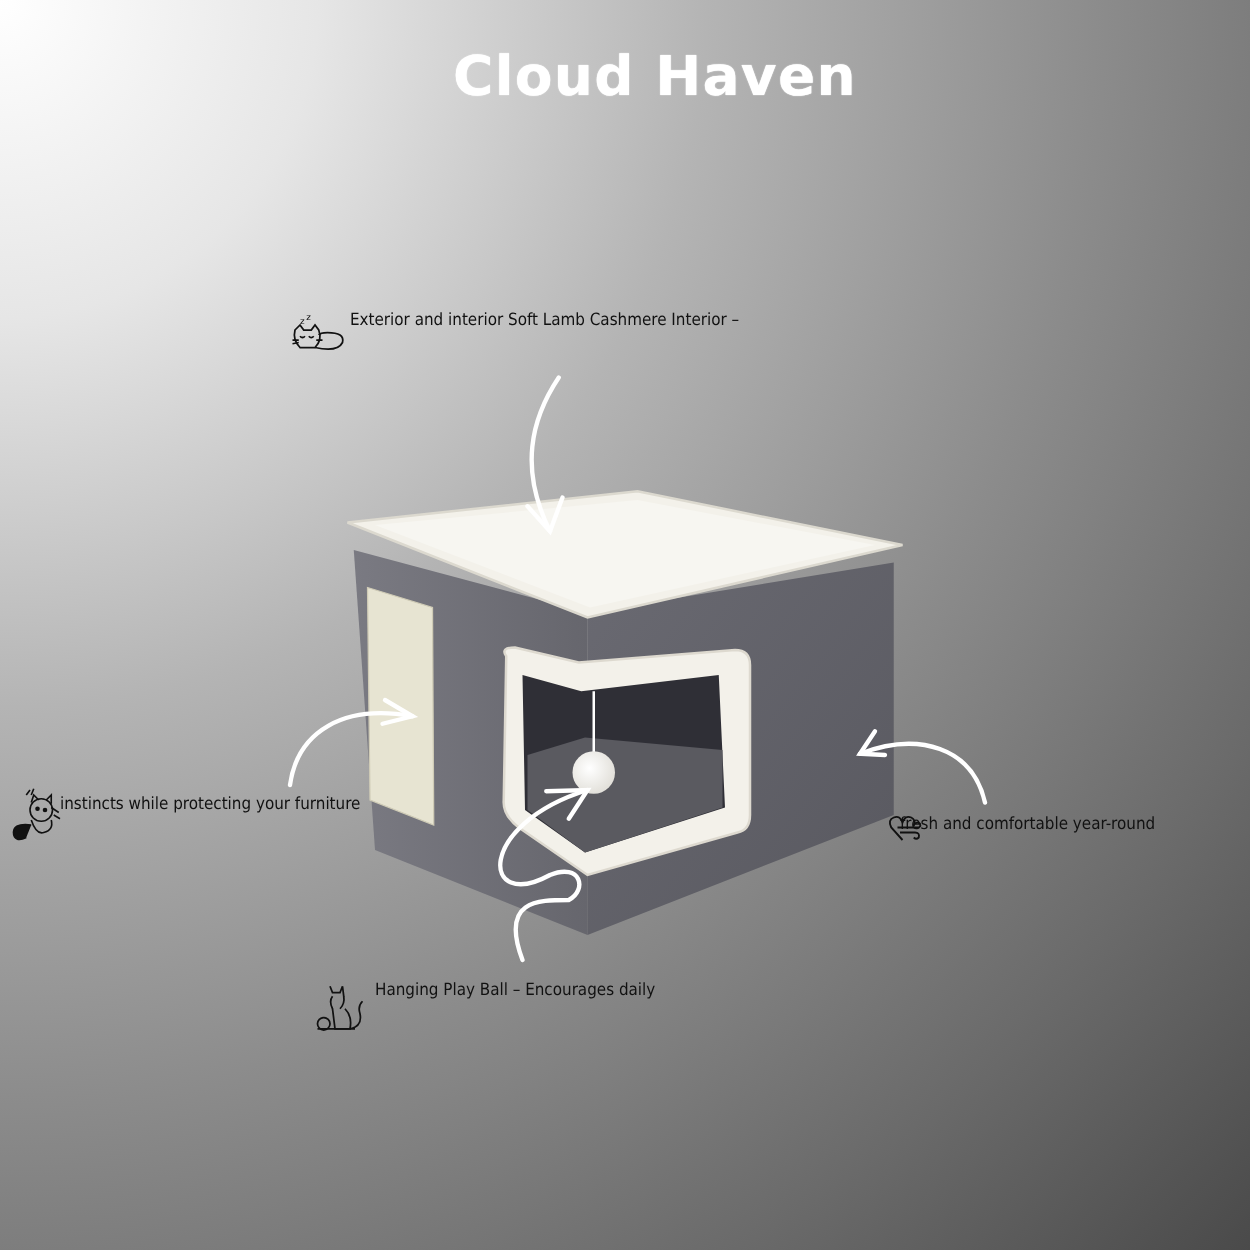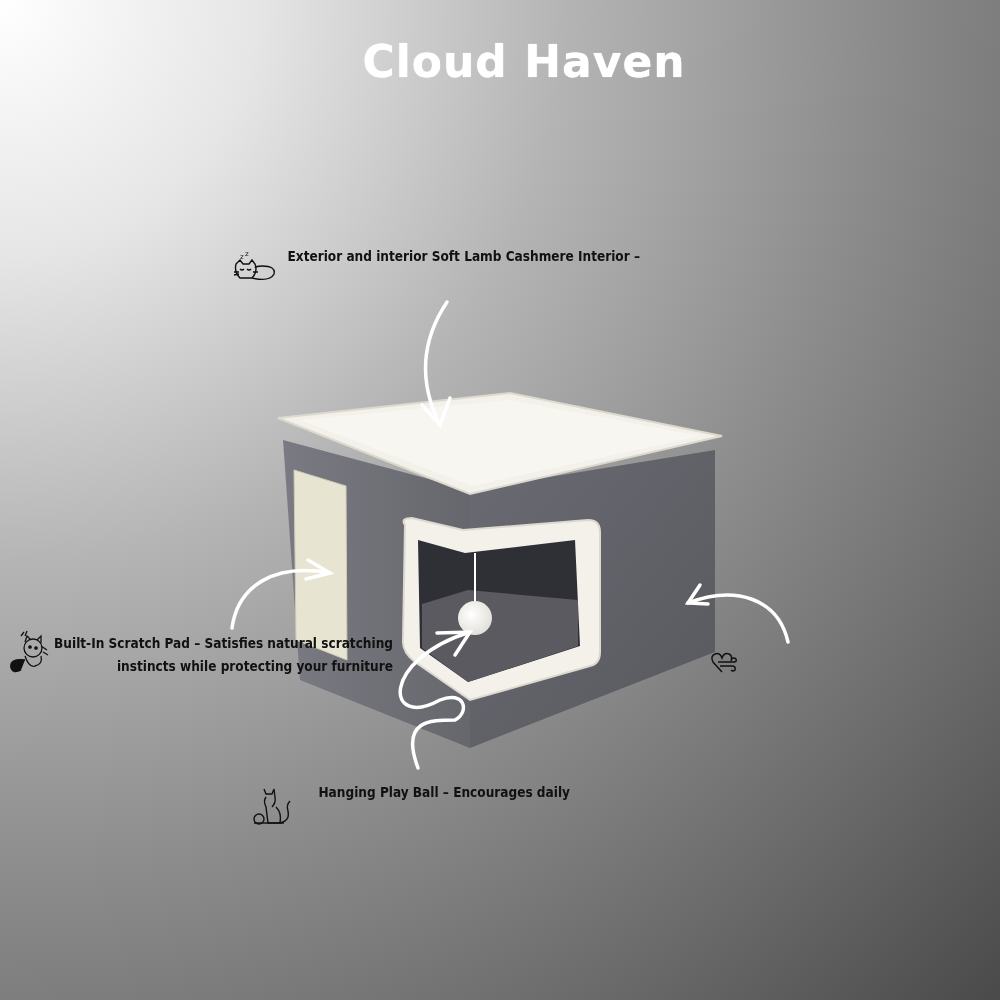--- a/index.html
+++ b/index.html
@@ -10,21 +10,21 @@
   }
   .title {
     position: absolute; left: 0; top: 36px; width: 1000px; text-align: center;
     color: #ffffff; font-family: "DejaVu Sans", sans-serif; font-weight: bold;
     font-size: 44px; letter-spacing: 1px;
     text-shadow: 0 0 1px #fff;
     padding-left: 24px;
   }
   .caption {
     position: absolute; color: #111; font-family: "DejaVu Sans Condensed", "DejaVu Sans", sans-serif;
-    font-weight: bold; font-size: 13.5px; line-height: 23px; text-align: right; white-space: nowrap;
+    font-weight: normal; font-size: 13.5px; line-height: 23px; text-align: left; white-space: nowrap;
   }
   .icon { position: absolute; }
   svg.overlay { position: absolute; left: 0; top: 0; }
 </style>
 </head>
 <body>
 
 <div class="title">Cloud Haven</div>
 
 <svg class="overlay" width="1000" height="1000" viewBox="0 0 1000 1000">
@@ -96,32 +96,32 @@
     <circle cx="30" cy="18" r="9"></circle>
     <path d="M22,12 L24,6 L28,10 M34,10 L38,6 L38,13"></path>
     <path d="M22,26 Q26,38 32,36 Q40,34 38,26"></path>
     <path d="M22,30 Q6,28 8,38 Q10,44 18,40" fill="#111"></path>
     <path d="M38,16 L44,20 M40,22 L45,25"></path>
     <circle cx="27" cy="17" r="1.2" fill="#111"></circle>
     <circle cx="33" cy="18" r="1.2" fill="#111"></circle>
   </svg>
 </div>
 <div class="caption" style="left:48px;top:632px;width:345px;">
-  <div>Built-In Scratch Pad – Satisfies natural scratching</div>
   <div>instincts while protecting your furniture</div>
 </div>
 
 <div class="icon" style="left:710px;top:650px;">
   <svg width="28" height="26" viewBox="0 0 28 26" fill="none" stroke="#111" stroke-width="1.5">
     <path d="M12,22 L3,12 Q0,6 5,4 Q10,2 12,8 Q14,2 19,4 Q23,6 21,11"></path>
     <path d="M8,12 L24,12 Q27,12 26,9 Q24,7 22,9"></path>
     <path d="M10,16 L22,16 Q26,16 25,20 Q23,22 21,20"></path>
   </svg>
 </div>
 <div class="caption" style="left:720px;top:648px;width:280px;">
+  <div>fresh and comfortable year-round</div>
 </div>
 
 <div class="icon" style="left:250px;top:785px;">
   <svg width="44" height="42" viewBox="0 0 44 42" fill="none" stroke="#111" stroke-width="1.4">
     <path d="M14,4 L16,9 L22,9 L24,4 L25,12 Q26,18 22,22"></path>
     <path d="M16,12 Q13,16 16,22 L18,38 L30,38 Q32,28 26,22"></path>
     <path d="M30,38 Q40,36 38,26 Q36,20 40,16"></path>
     <circle cx="9" cy="34" r="5"></circle>
     <path d="M4,38 L34,38"></path>
   </svg>

